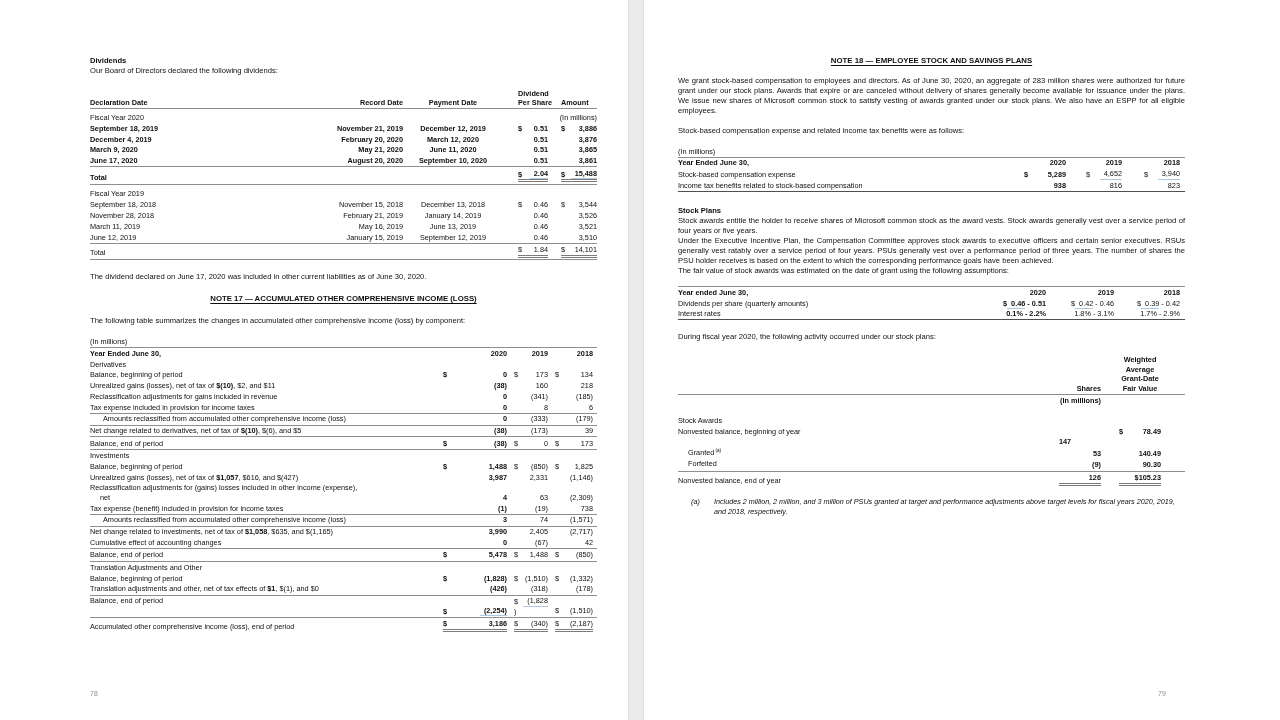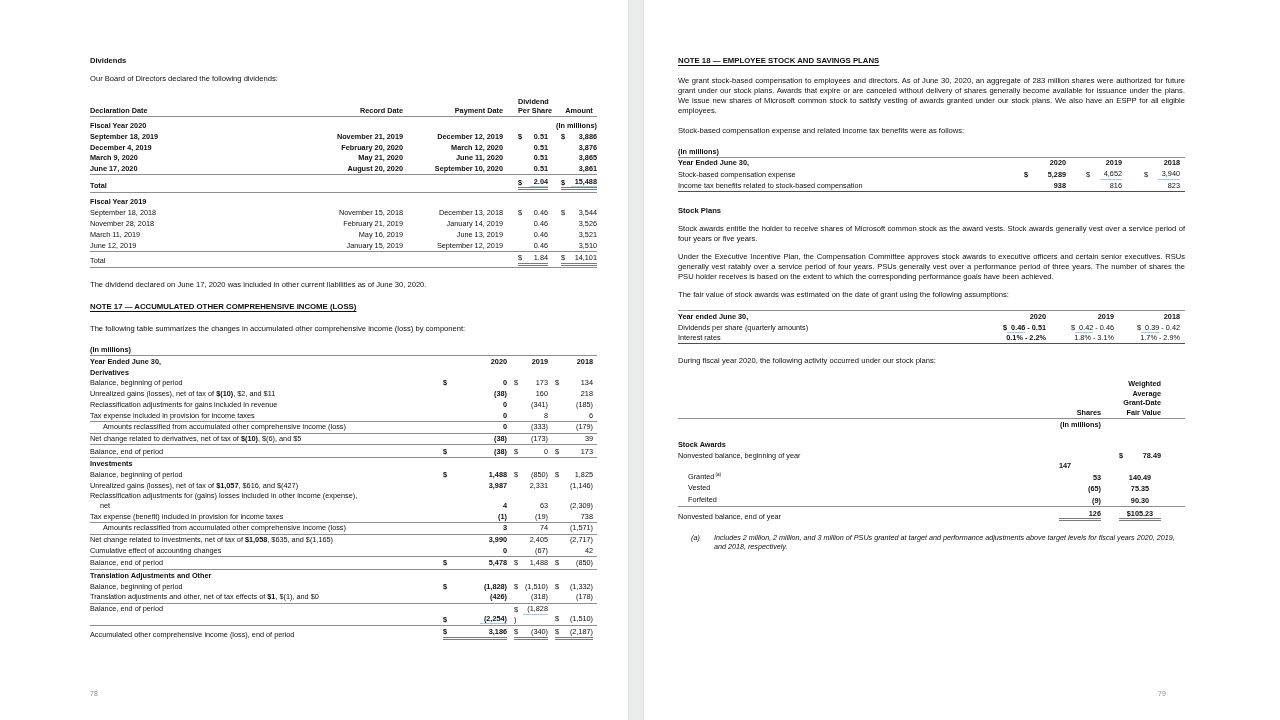--- a/index.html
+++ b/index.html
@@ -11,68 +11,68 @@
   .page-l{left:0;width:628px}
   .page-r{left:644px;width:636px}
   .content-l{padding:52px 31px 0 90px}
   .content-r{padding:52px 95px 0 34px}
   .t-body{font-size:7.6px;line-height:10px}
   .just{text-align:justify}
   .bold{font-weight:bold}
   .blk{display:block}
   .nw{white-space:nowrap}
   .h-sec{font-size:7.6px;font-weight:bold;line-height:10px}
-  .h-note{font-size:7.8px;font-weight:bold;text-decoration:underline;text-underline-offset:1.5px;line-height:10px}
+  .h-note{font-size:7.8px;font-weight:bold;text-align:center;text-decoration:underline;text-underline-offset:1.5px;line-height:10px}
   .h-ital{font-size:7.6px;font-weight:bold;font-style:italic;line-height:10px}
-  .small{font-size:6.2px;line-height:9px;font-weight:bold}
+  .small{font-size:6.2px;line-height:9px;font-weight:normal}
   .thead{font-size:6.2px;font-weight:bold;line-height:8.5px}
   .r{display:flex;align-items:flex-end;font-size:7.3px;line-height:9.6px;padding:.6px 0}
   .r .lbl{flex:1;padding-right:6px}
   .ind{padding-left:13px}
   .ind2{padding-left:10px}
   .num{display:flex;justify-content:space-between;align-items:flex-end}
   .jend{justify-content:flex-end}
   .bb{border-bottom:1px solid #8e8e8e}
   .bbd{border-bottom:1px solid #4f4f4f}
   .bt{border-top:1px solid #8e8e8e}
   .ddu{border-bottom:3px double #7a7a7a}
   .bu{border-bottom:1.6px solid #a9c8e6;padding-left:4px}
   
   .n20{width:64px;margin-left:8px}
   .n19{width:34px;margin-left:7px}
   .n18{width:38px;margin-left:7px;margin-right:4px}
   
   .d-rec{width:112px;text-align:right}
-  .d-pay{width:100px;text-align:right}
+  .d-pay{width:100px;text-align:center}
   .d-ps{width:30px;margin-left:15px}
   .d-amt{width:36px;margin-left:13px}
-  .hdr-right{text-align:center}
+  .hdr-right{text-align:left}
   
   .c20{width:42px;margin-left:8px}
   .c19{width:36px;margin-left:20px}
   .c18{width:36px;margin-left:22px;margin-right:5px}
   
   .a20{width:60px;margin-left:8px;text-align:right}
   .a19{width:56px;margin-left:12px;text-align:right}
   .a18{width:58px;margin-left:8px;margin-right:5px;text-align:right}
   
   .s-col{width:42px;text-align:right}
   .fv-col{width:42px;margin-left:18px;margin-right:24px}
-  .fv-num{display:flex;justify-content:center;align-items:flex-end}
+  .fv-num{display:flex;justify-content:flex-end;align-items:flex-end}
   .stack{display:flex;flex-direction:column;justify-content:flex-end}
   .line{display:flex;justify-content:space-between;min-height:9.6px;align-items:flex-end}
   .tstart{align-items:flex-start}
   .sup{font-size:4.6px;position:relative;top:-2.5px;margin-left:1px}
   .fn{display:flex;font-size:7.2px;line-height:9.5px;font-style:italic;margin-top:10px;padding-left:13px}
   .fn-m{width:23px}
   .fn-t{flex:1}
   .pgnum{position:absolute;bottom:27px;font-size:7px;color:#8d8d8d}
   .pg-l{left:90px}
   .pg-r{left:514px}
-  .mt3{margin-top:3px}.mt4{margin-top:4px}.mt8{margin-top:8px}
+  .mt3{margin-top:3px}.mt4{margin-top:4px}.mt8{}
   .mt10{margin-top:10px}.mt12{margin-top:12px}.mt14{margin-top:14px}
 </style>
 </head>
 <body>
 
 <div class="spread">
 
   <div class="page page-l">
     <div class="content-l">
 
@@ -662,21 +662,21 @@
           <span class="a18 nw">1.7% - 2.9%</span>
         </div>
       </div>
 
       <div class="t-body mt12">During fiscal year 2020, the following activity occurred under our stock plans:</div>
 
       <div class="mt12">
         <div class="r bb thead">
           <span class="lbl"></span>
           <span class="s-col nw">Shares</span>
-          <span class="fv-col nw" style="text-align:right">
+          <span class="fv-col nw" style="text-align:center">
             <span class="blk">Weighted</span>
             <span class="blk">Average</span>
             <span class="blk">Grant-Date</span>
             <span class="blk">Fair Value</span>
           </span>
         </div>
         <div class="r thead">
           <span class="lbl"></span>
           <span class="s-col nw">(In millions)</span>
           <span class="fv-col"></span>
@@ -706,28 +706,20 @@
           </span>
         </div>
         <div class="r">
           <span class="lbl ind2"><span>Granted</span><span class="sup">(a)</span></span>
           <span class="s-col bold">53</span>
           <span class="fv-col fv-num bold">
               <span></span>
               <span>140.49</span>
             </span>
         </div>
-        <div class="r">
-          <span class="lbl ind2"><span>Vested</span><span class="sup"></span></span>
-          <span class="s-col bold">(65)</span>
-          <span class="fv-col fv-num bold">
-              <span></span>
-              <span>75.35</span>
-            </span>
-        </div>
         <div class="r bb">
           <span class="lbl ind2"><span>Forfeited</span><span class="sup"></span></span>
           <span class="s-col bold">(9)</span>
           <span class="fv-col fv-num bold">
               <span></span>
               <span>90.30</span>
             </span>
         </div>
         <div class="r" style="padding:1.5px 0">
           <span class="lbl">Nonvested balance, end of year</span>

